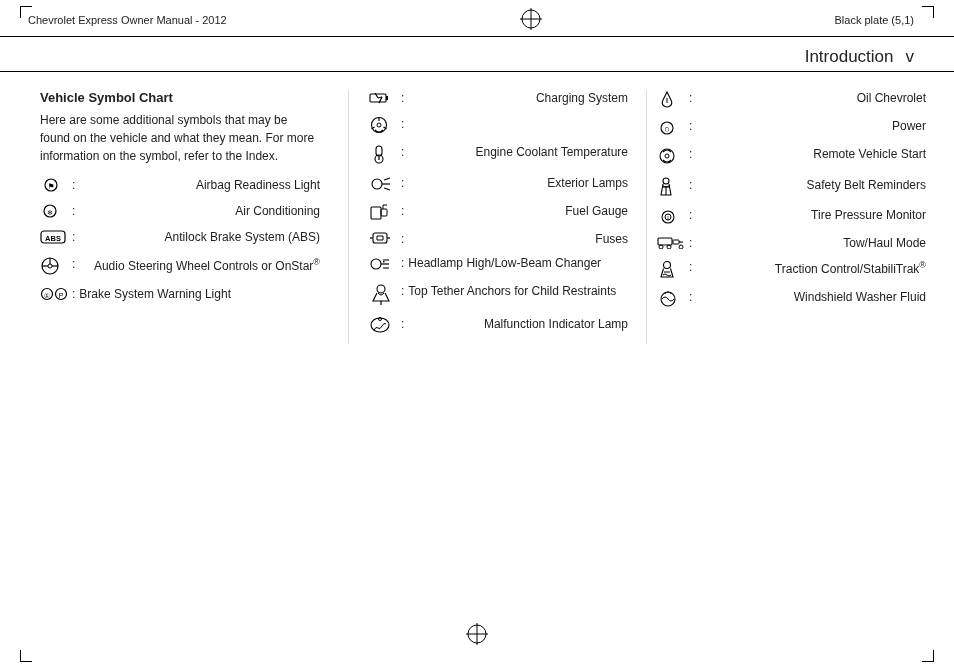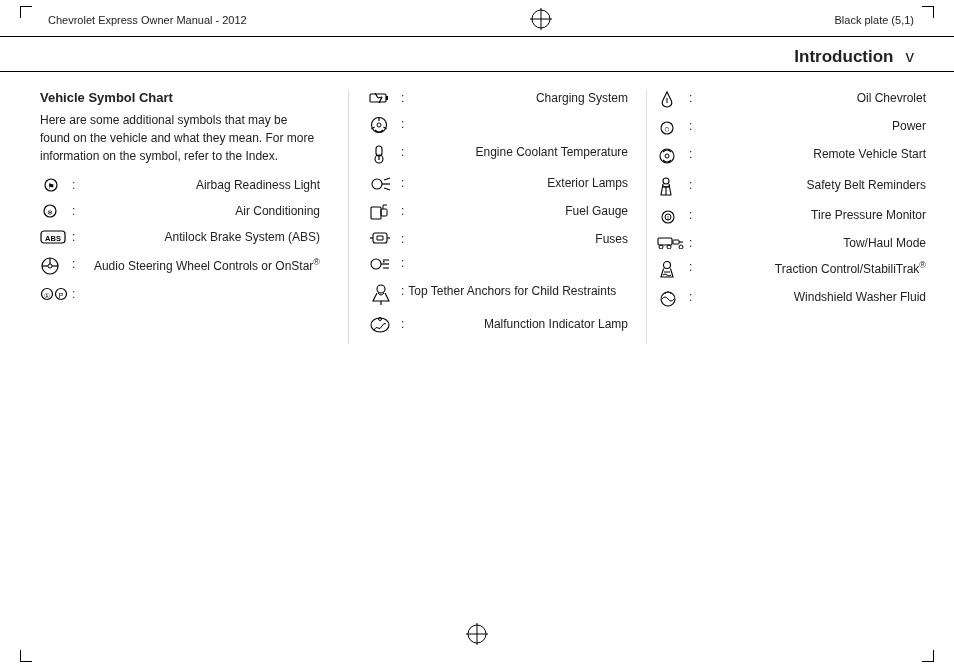--- a/index.html
+++ b/index.html
@@ -19,37 +19,37 @@
       height: 668px;
       position: relative;
       padding: 0;
     }
 
     
     .header {
       display: flex;
       justify-content: space-between;
       align-items: center;
-      padding: 8px 40px 4px 48px;
+      padding: 8px 40px 4px 28px;
       border-bottom: 1px solid #000;
       font-size: 11px;
     }
 
     
     .title-bar {
       display: flex;
       justify-content: flex-end;
       align-items: center;
       padding: 10px 40px 4px 40px;
       border-bottom: 1px solid #000;
     }
 
     .title-text {
       font-size: 17px;
-      font-weight: bold;
+      font-weight: normal;
     }
 
     .title-page {
       font-size: 17px;
       font-weight: normal;
       margin-left: 12px;
     }
 
     
     .content {
@@ -244,20 +244,21 @@
         <li class="symbol-item">
           <span class="symbol-icon">
             <svg width="28" height="16" viewBox="0 0 28 16">
               <circle cx="7" cy="8" r="5.5" fill="none" stroke="#000" stroke-width="1.2"></circle>
               <text x="7" y="11.5" text-anchor="middle" font-size="7" fill="#000">①</text>
               <circle cx="21" cy="8" r="5.5" fill="none" stroke="#000" stroke-width="1.2"></circle>
               <text x="21" y="11.5" text-anchor="middle" font-size="7" fill="#000">P</text>
             </svg>
           </span>
           <span class="symbol-colon">:</span>
+          <span class="multi-line-label">Brake System Warning Light</span>
         </li>
       </ul>
     </div>
 
     <div class="col-mid">
       <ul class="symbol-list">
 
         <li class="symbol-item">
           <span class="symbol-icon">
             <svg width="22" height="16" viewBox="0 0 22 16">
@@ -344,20 +345,21 @@
           <span class="symbol-icon">
             <svg width="22" height="18" viewBox="0 0 22 18">
               <circle cx="7" cy="9" r="5" fill="none" stroke="#000" stroke-width="1.1"></circle>
               <line x1="12" y1="9" x2="20" y2="9" stroke="#000" stroke-width="1.2"></line>
               <line x1="14" y1="5" x2="20" y2="5" stroke="#000" stroke-width="1.1"></line>
               <line x1="14" y1="13" x2="20" y2="13" stroke="#000" stroke-width="1.1"></line>
               <rect x="14" y="6" width="1.5" height="1.5" fill="#000"></rect>
             </svg>
           </span>
           <span class="symbol-colon">:</span>
+          <span class="multi-line-label">Headlamp High/Low-Beam Changer</span>
         </li>
 
         <li class="symbol-item">
           <span class="symbol-icon">
             <svg width="24" height="22" viewBox="0 0 24 22">
               <circle cx="12" cy="6" r="4" fill="none" stroke="#000" stroke-width="1.1"></circle>
               <path d="M8 10 L4 18 L20 18 L16 10" fill="none" stroke="#000" stroke-width="1.1"></path>
               <path d="M9 10 Q12 14 15 10" fill="none" stroke="#000" stroke-width="1"></path>
               <line x1="12" y1="18" x2="12" y2="22" stroke="#000" stroke-width="1.2"></line>
             </svg>

